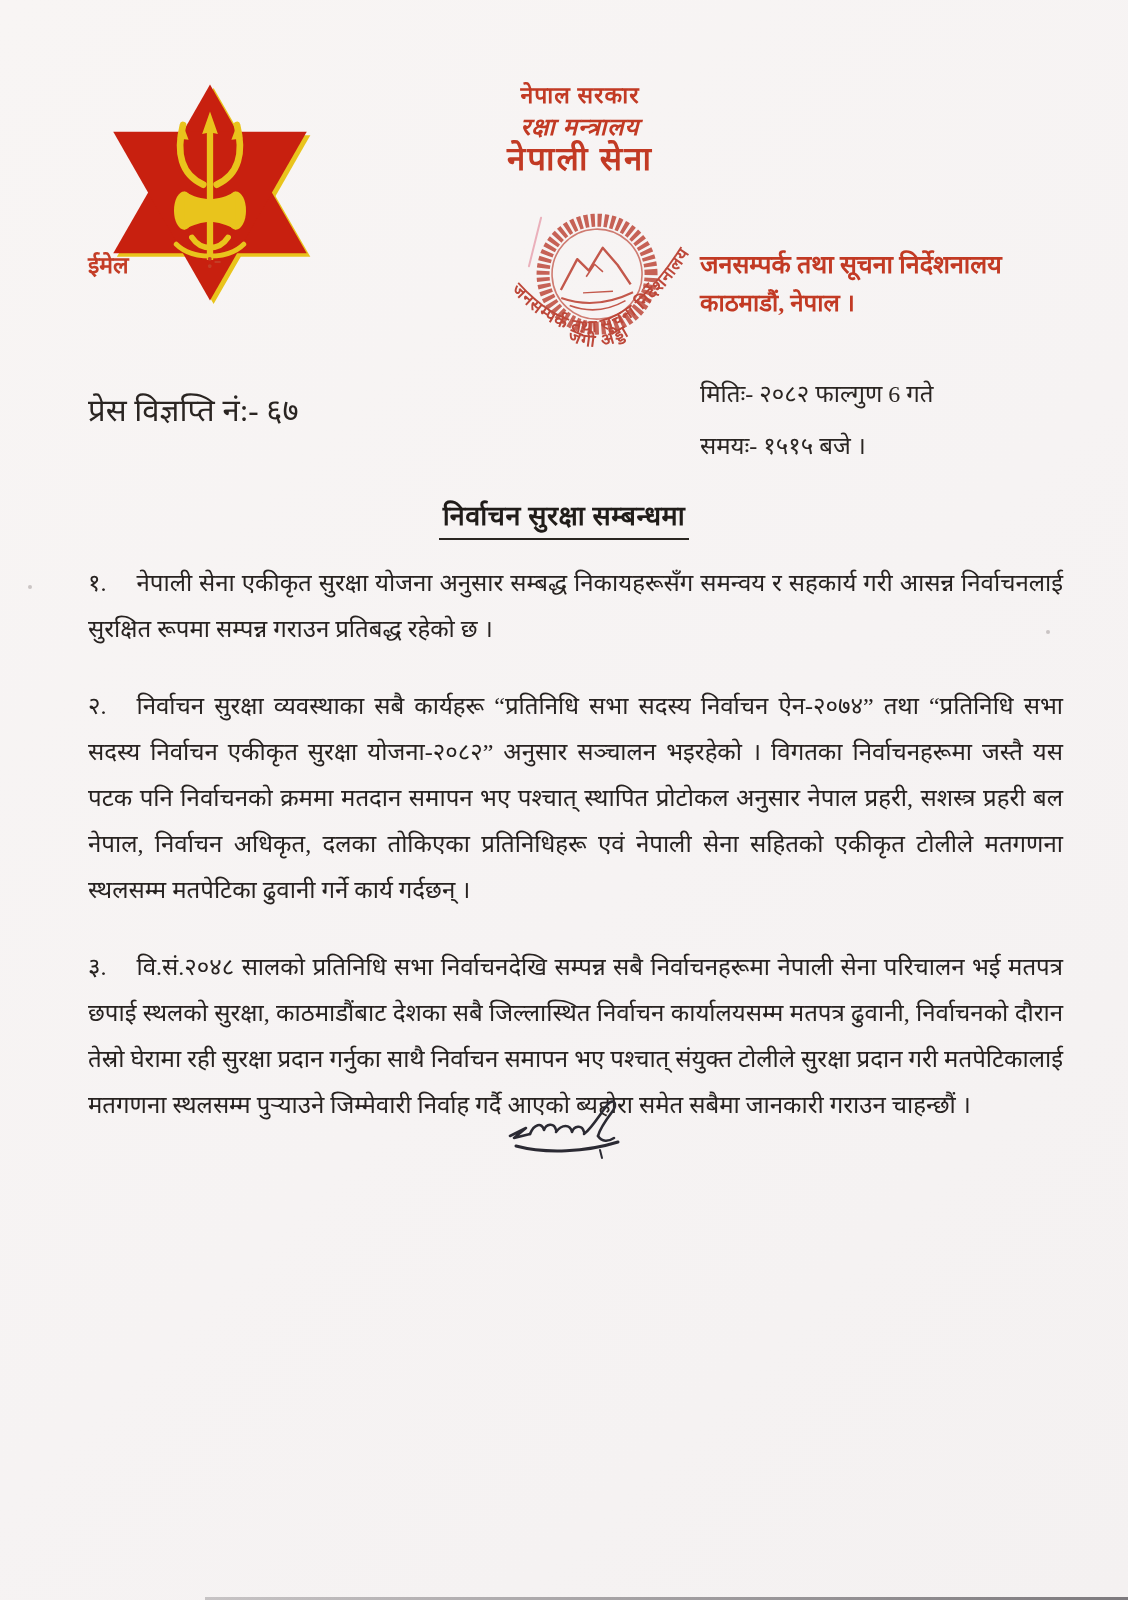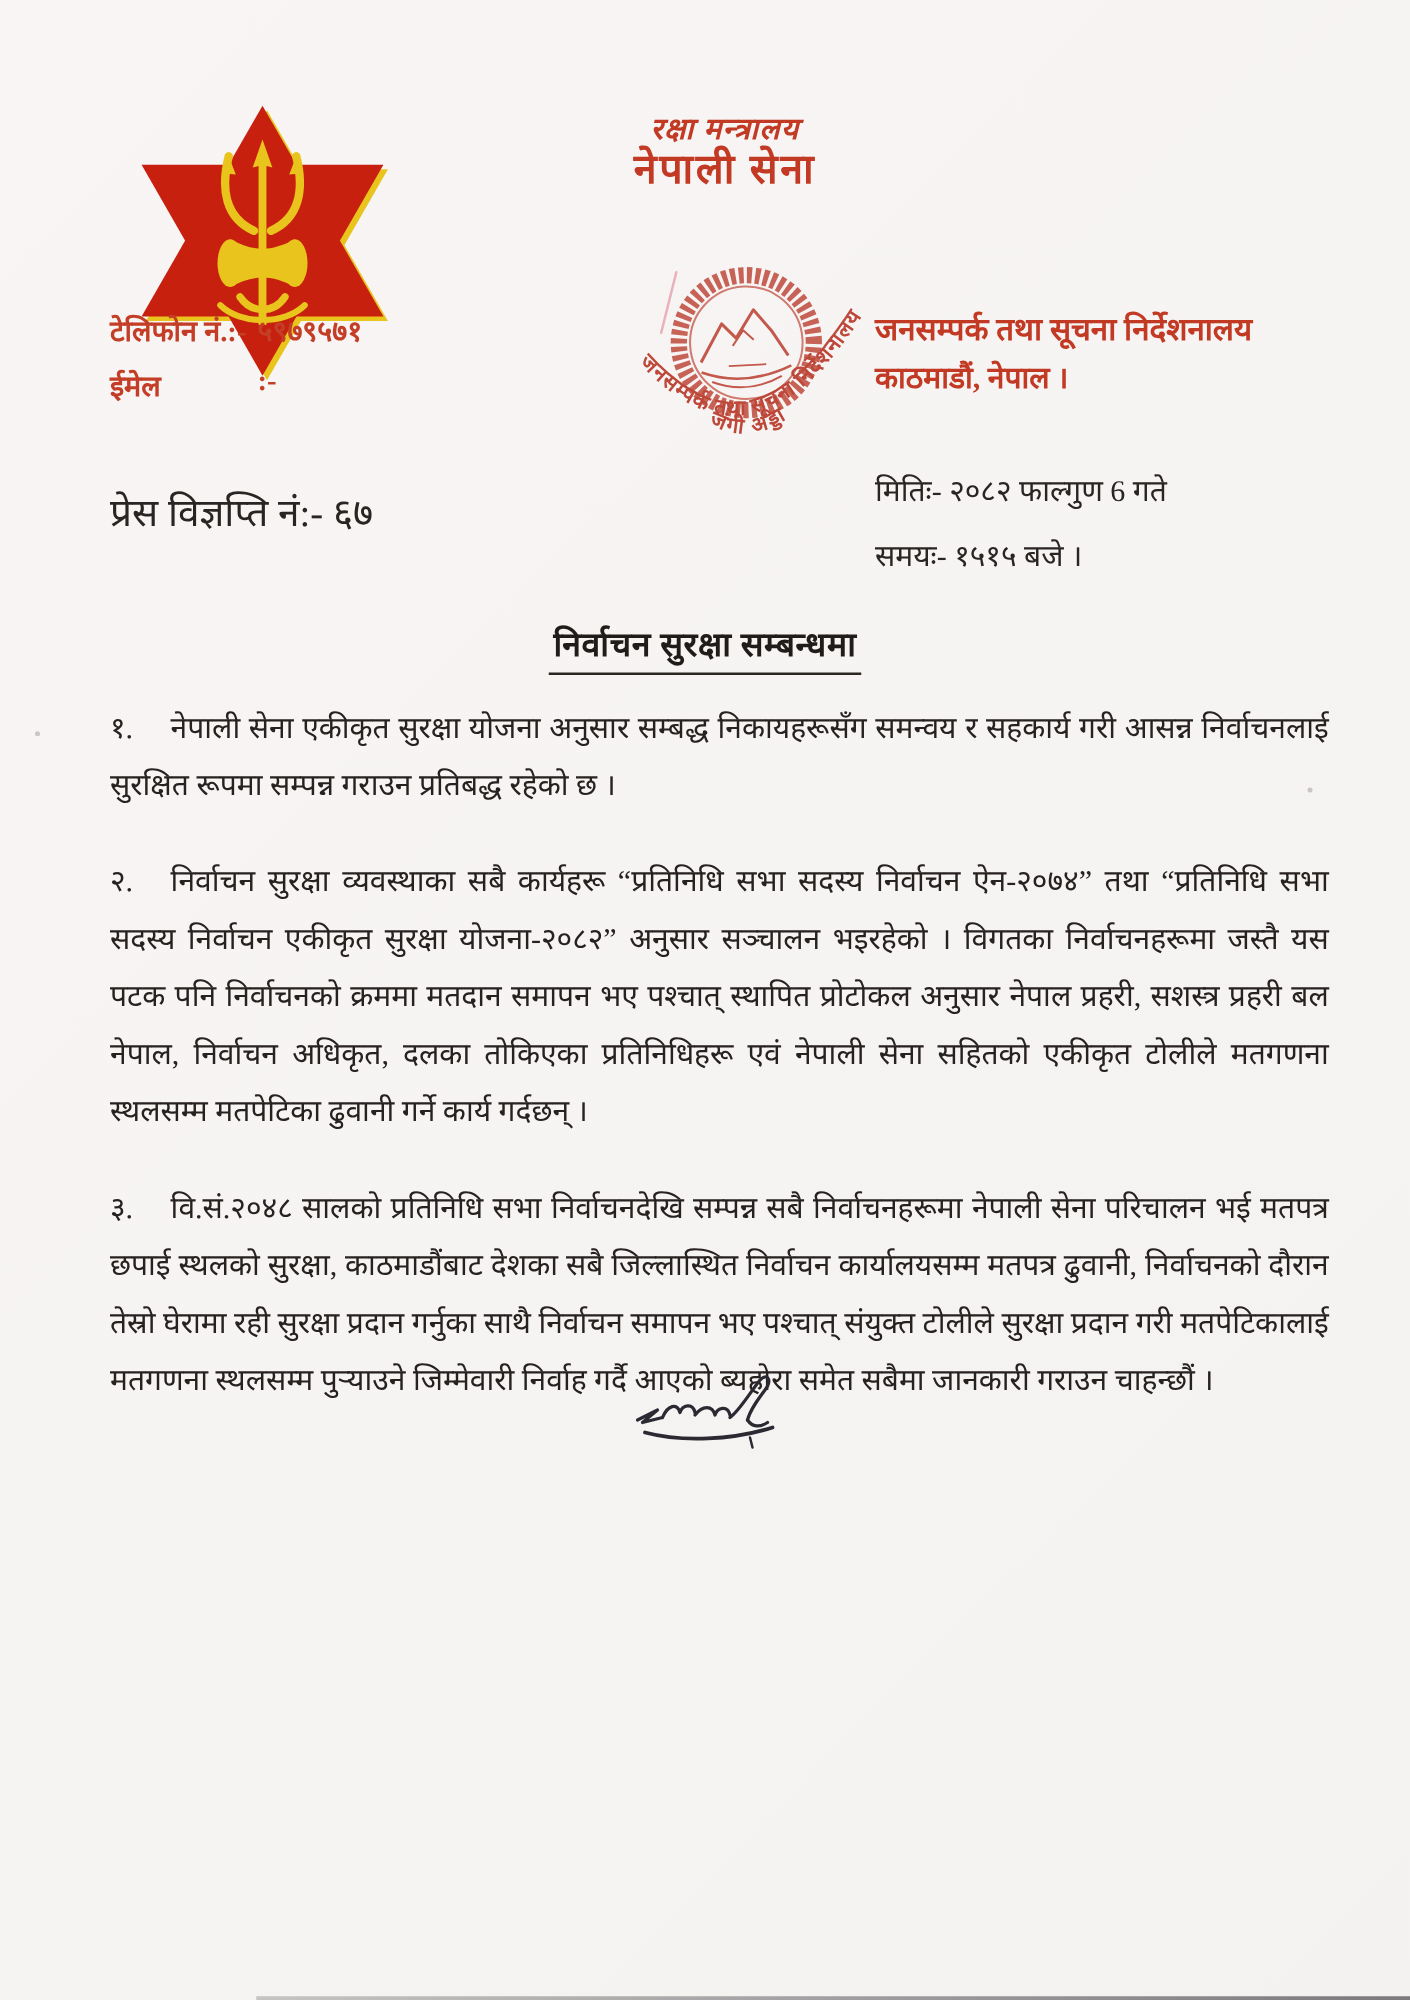--- a/index.html
+++ b/index.html
@@ -95,29 +95,26 @@
 
       <ellipse cx="38.5" cy="58" rx="4.5" ry="8.5" stroke="none"></ellipse>
       <ellipse cx="61.5" cy="58" rx="4.5" ry="8.5" stroke="none"></ellipse>
       <path d="M38.5 49.5 C 47 54, 53 54, 61.5 49.5 L61.5 66.5 C 53 62, 47 62, 38.5 66.5 Z" stroke="none"></path>
       <path d="M42 70 C 46 76, 54 76, 58 70" fill="none" stroke-width="2.6" stroke-linecap="round"></path>
       <path d="M35 73 C 42 80, 58 80, 65 73" fill="none" stroke-width="2.2" stroke-linecap="round"></path>
     </g>
   </svg>
 
   <div class="hdr-center">
+    <div class="hdr-gov">नेपाल सरकार</div>
     <div class="hdr-min">रक्षा मन्त्रालय</div>
     <div class="hdr-army">नेपाली सेना</div>
   </div>
 
   <div class="contact">
-    <div class="row">
-      <span class="lbl">टेलिफोन नं.:-</span>
-      <span>५९७९५७१</span>
-    </div>
     <div class="row">
       <span class="lbl">ईमेल</span>
       <span class="sep">:-</span>
     </div>
   </div>
 
   <svg class="seal-wrap" viewBox="0 0 210 192">
     <defs>
       <path id="arcOuter" d="M 14 86 Q 100 196 196 62" fill="none"></path>
       <path id="arcInner" d="M 60 134 Q 110 176 166 110" fill="none"></path>

